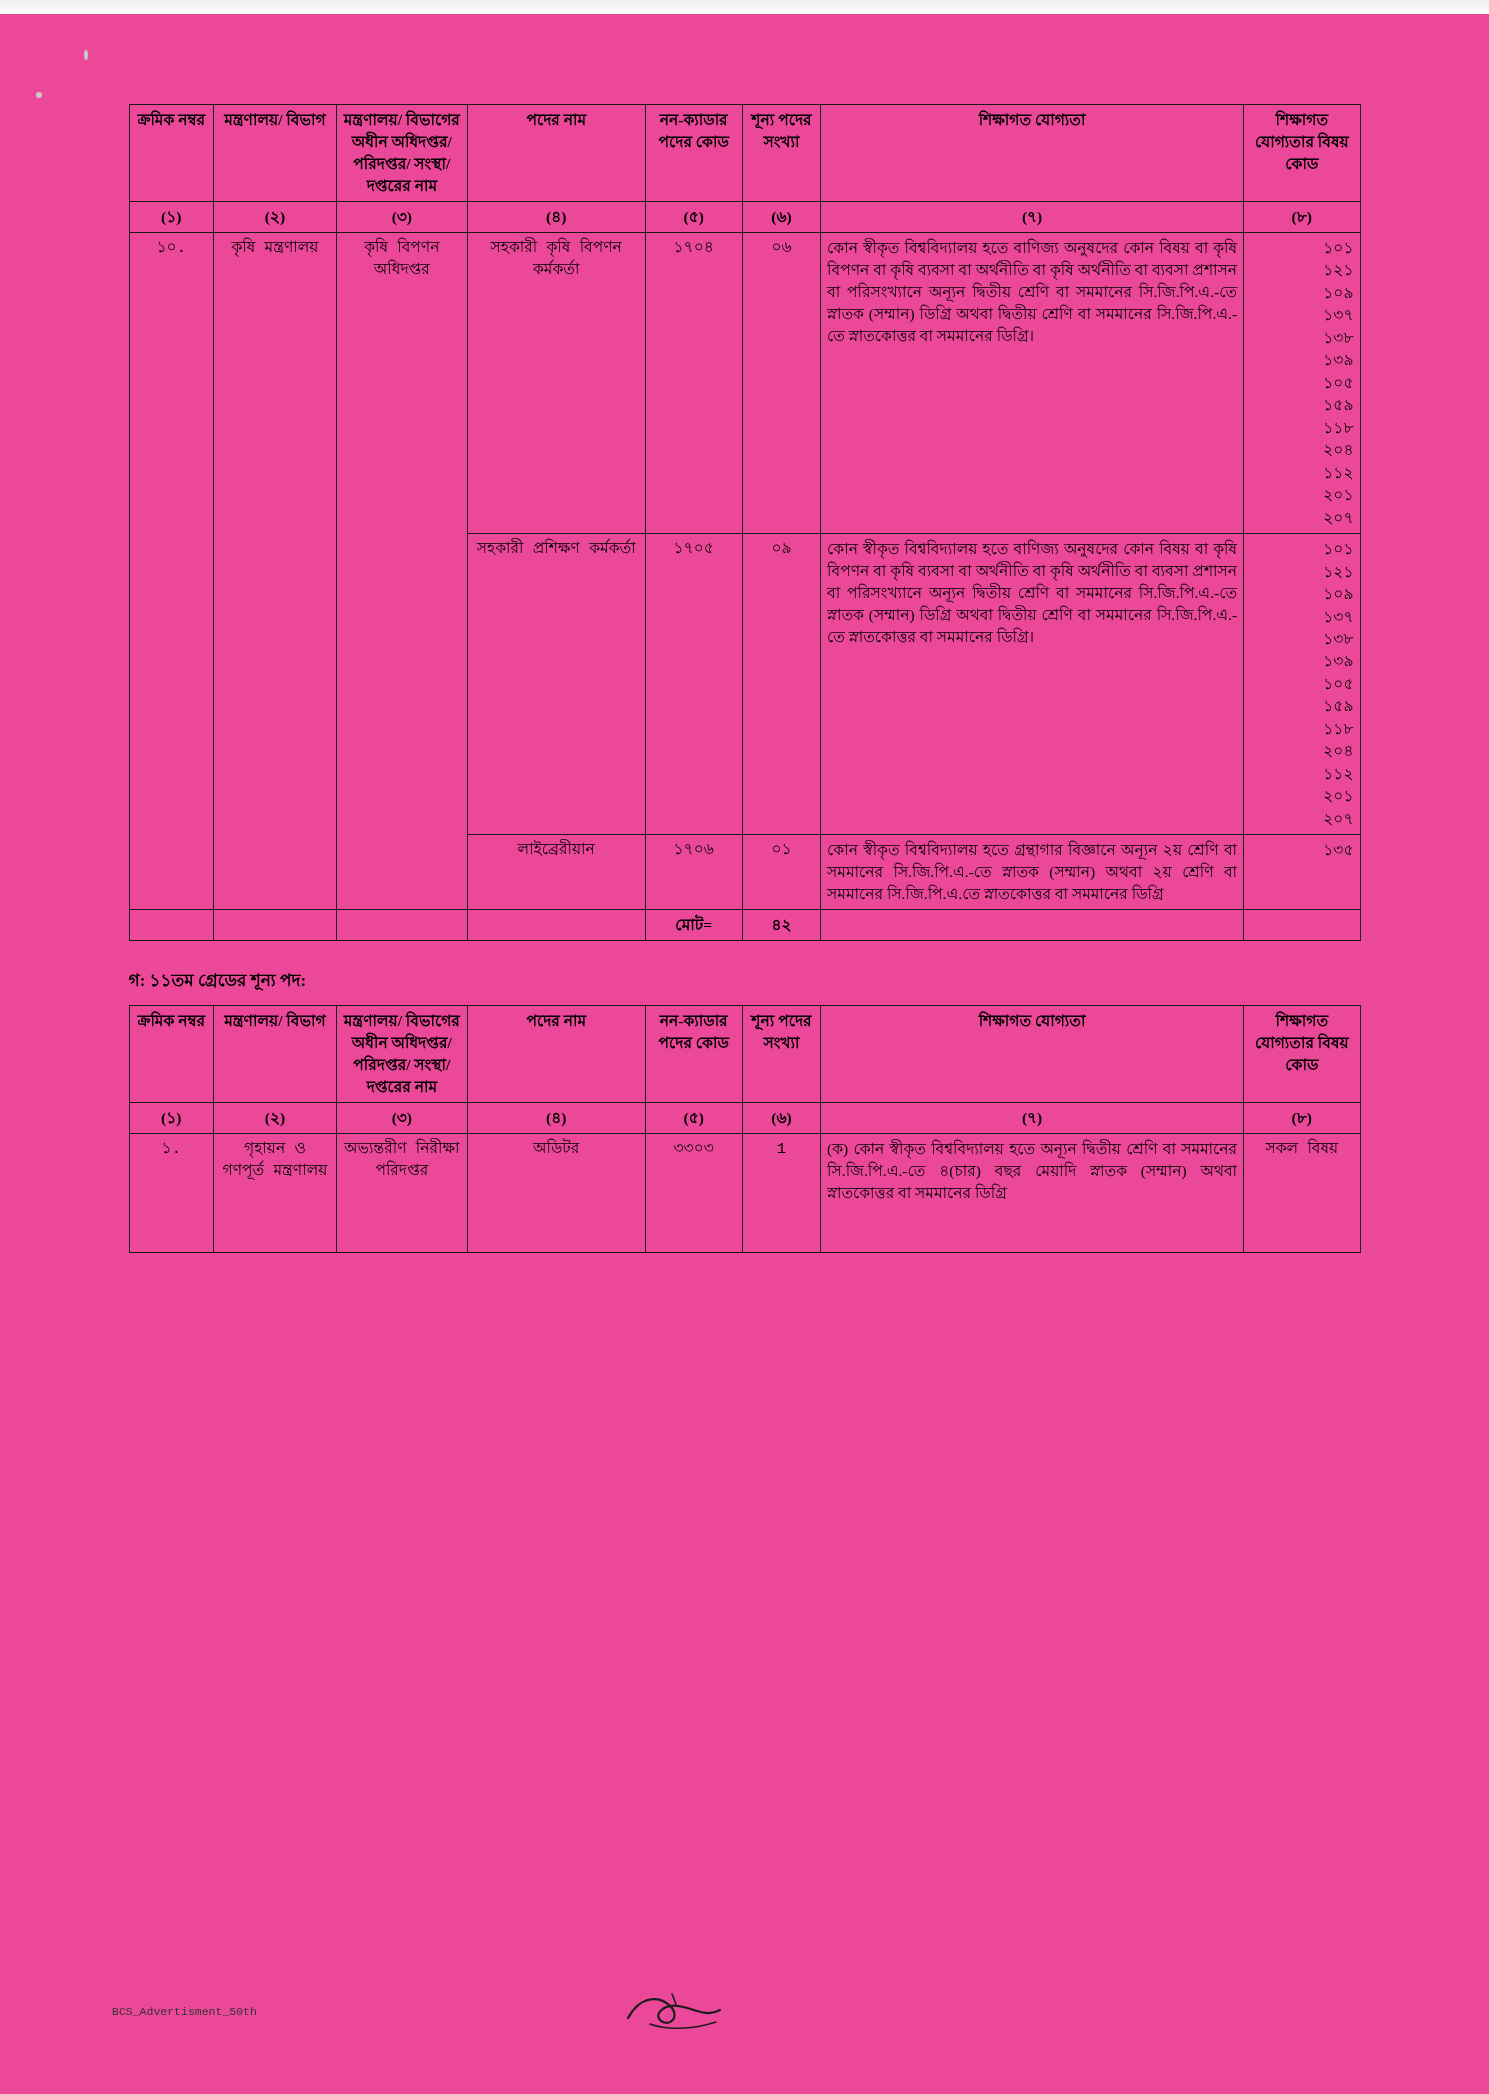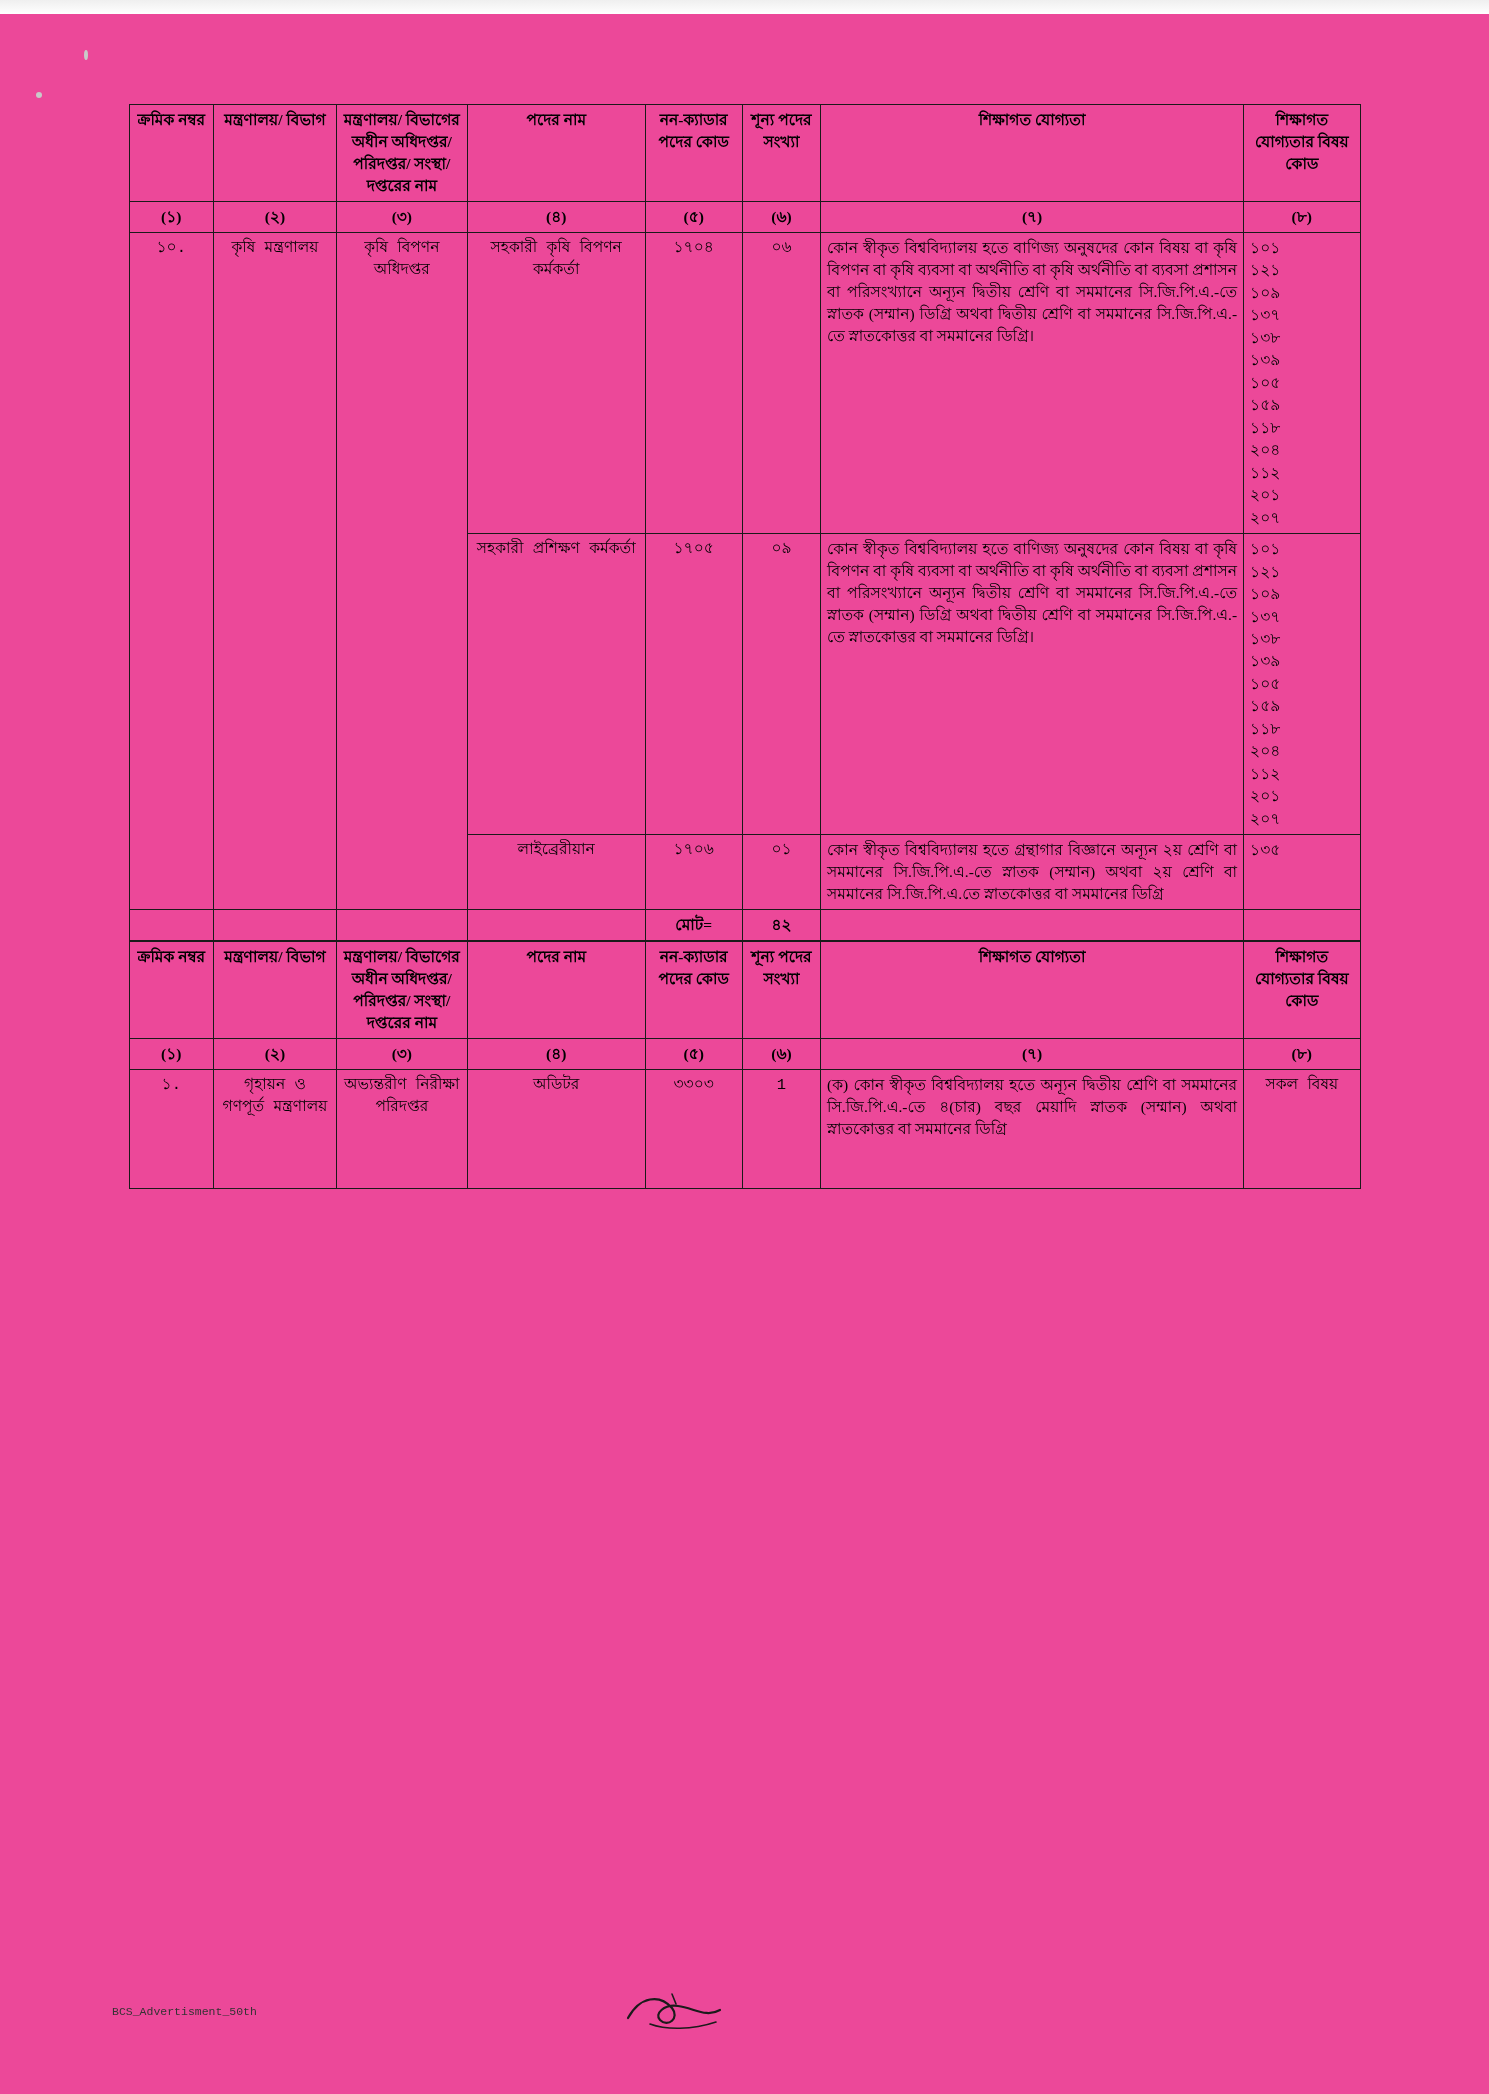--- a/index.html
+++ b/index.html
@@ -45,21 +45,21 @@
     font-weight: bold;
     padding: 2px 4px;
     font-size: 15px;
   }
   .c-center { text-align: center; font-family: Liberation Mono, monospace; }
   .c-just {
     text-align: justify;
     text-justify: inter-word;
     hyphens: none;
   }
-  .codes span { display: block; text-align: left; line-height: 1.45; }
+  .codes span { display: block; text-align: right; line-height: 1.45; }
   .cellpad-top { padding-top: 8px; }
   .section-title {
     width: 1232px;
     margin: 26px auto 10px auto;
     font-size: 17px;
     font-weight: bold;
   }
   .total-label {
     text-align: center;
     font-weight: bold;
@@ -205,20 +205,21 @@
       <td>&nbsp;</td>
       <td>&nbsp;</td>
       <td class="total-label">মোট=</td>
       <td class="total-label">৪২</td>
       <td>&nbsp;</td>
       <td>&nbsp;</td>
     </tr>
   </tbody>
     </table>
 
+  <div class="section-title">গ: ১১তম গ্রেডের শূন্য পদ:</div>
 
   <table class="doc">
     <colgroup>
       <col style="width:80px">
       <col style="width:116px">
       <col style="width:124px">
       <col style="width:168px">
       <col style="width:92px">
       <col style="width:74px">
       <col style="width:400px">

